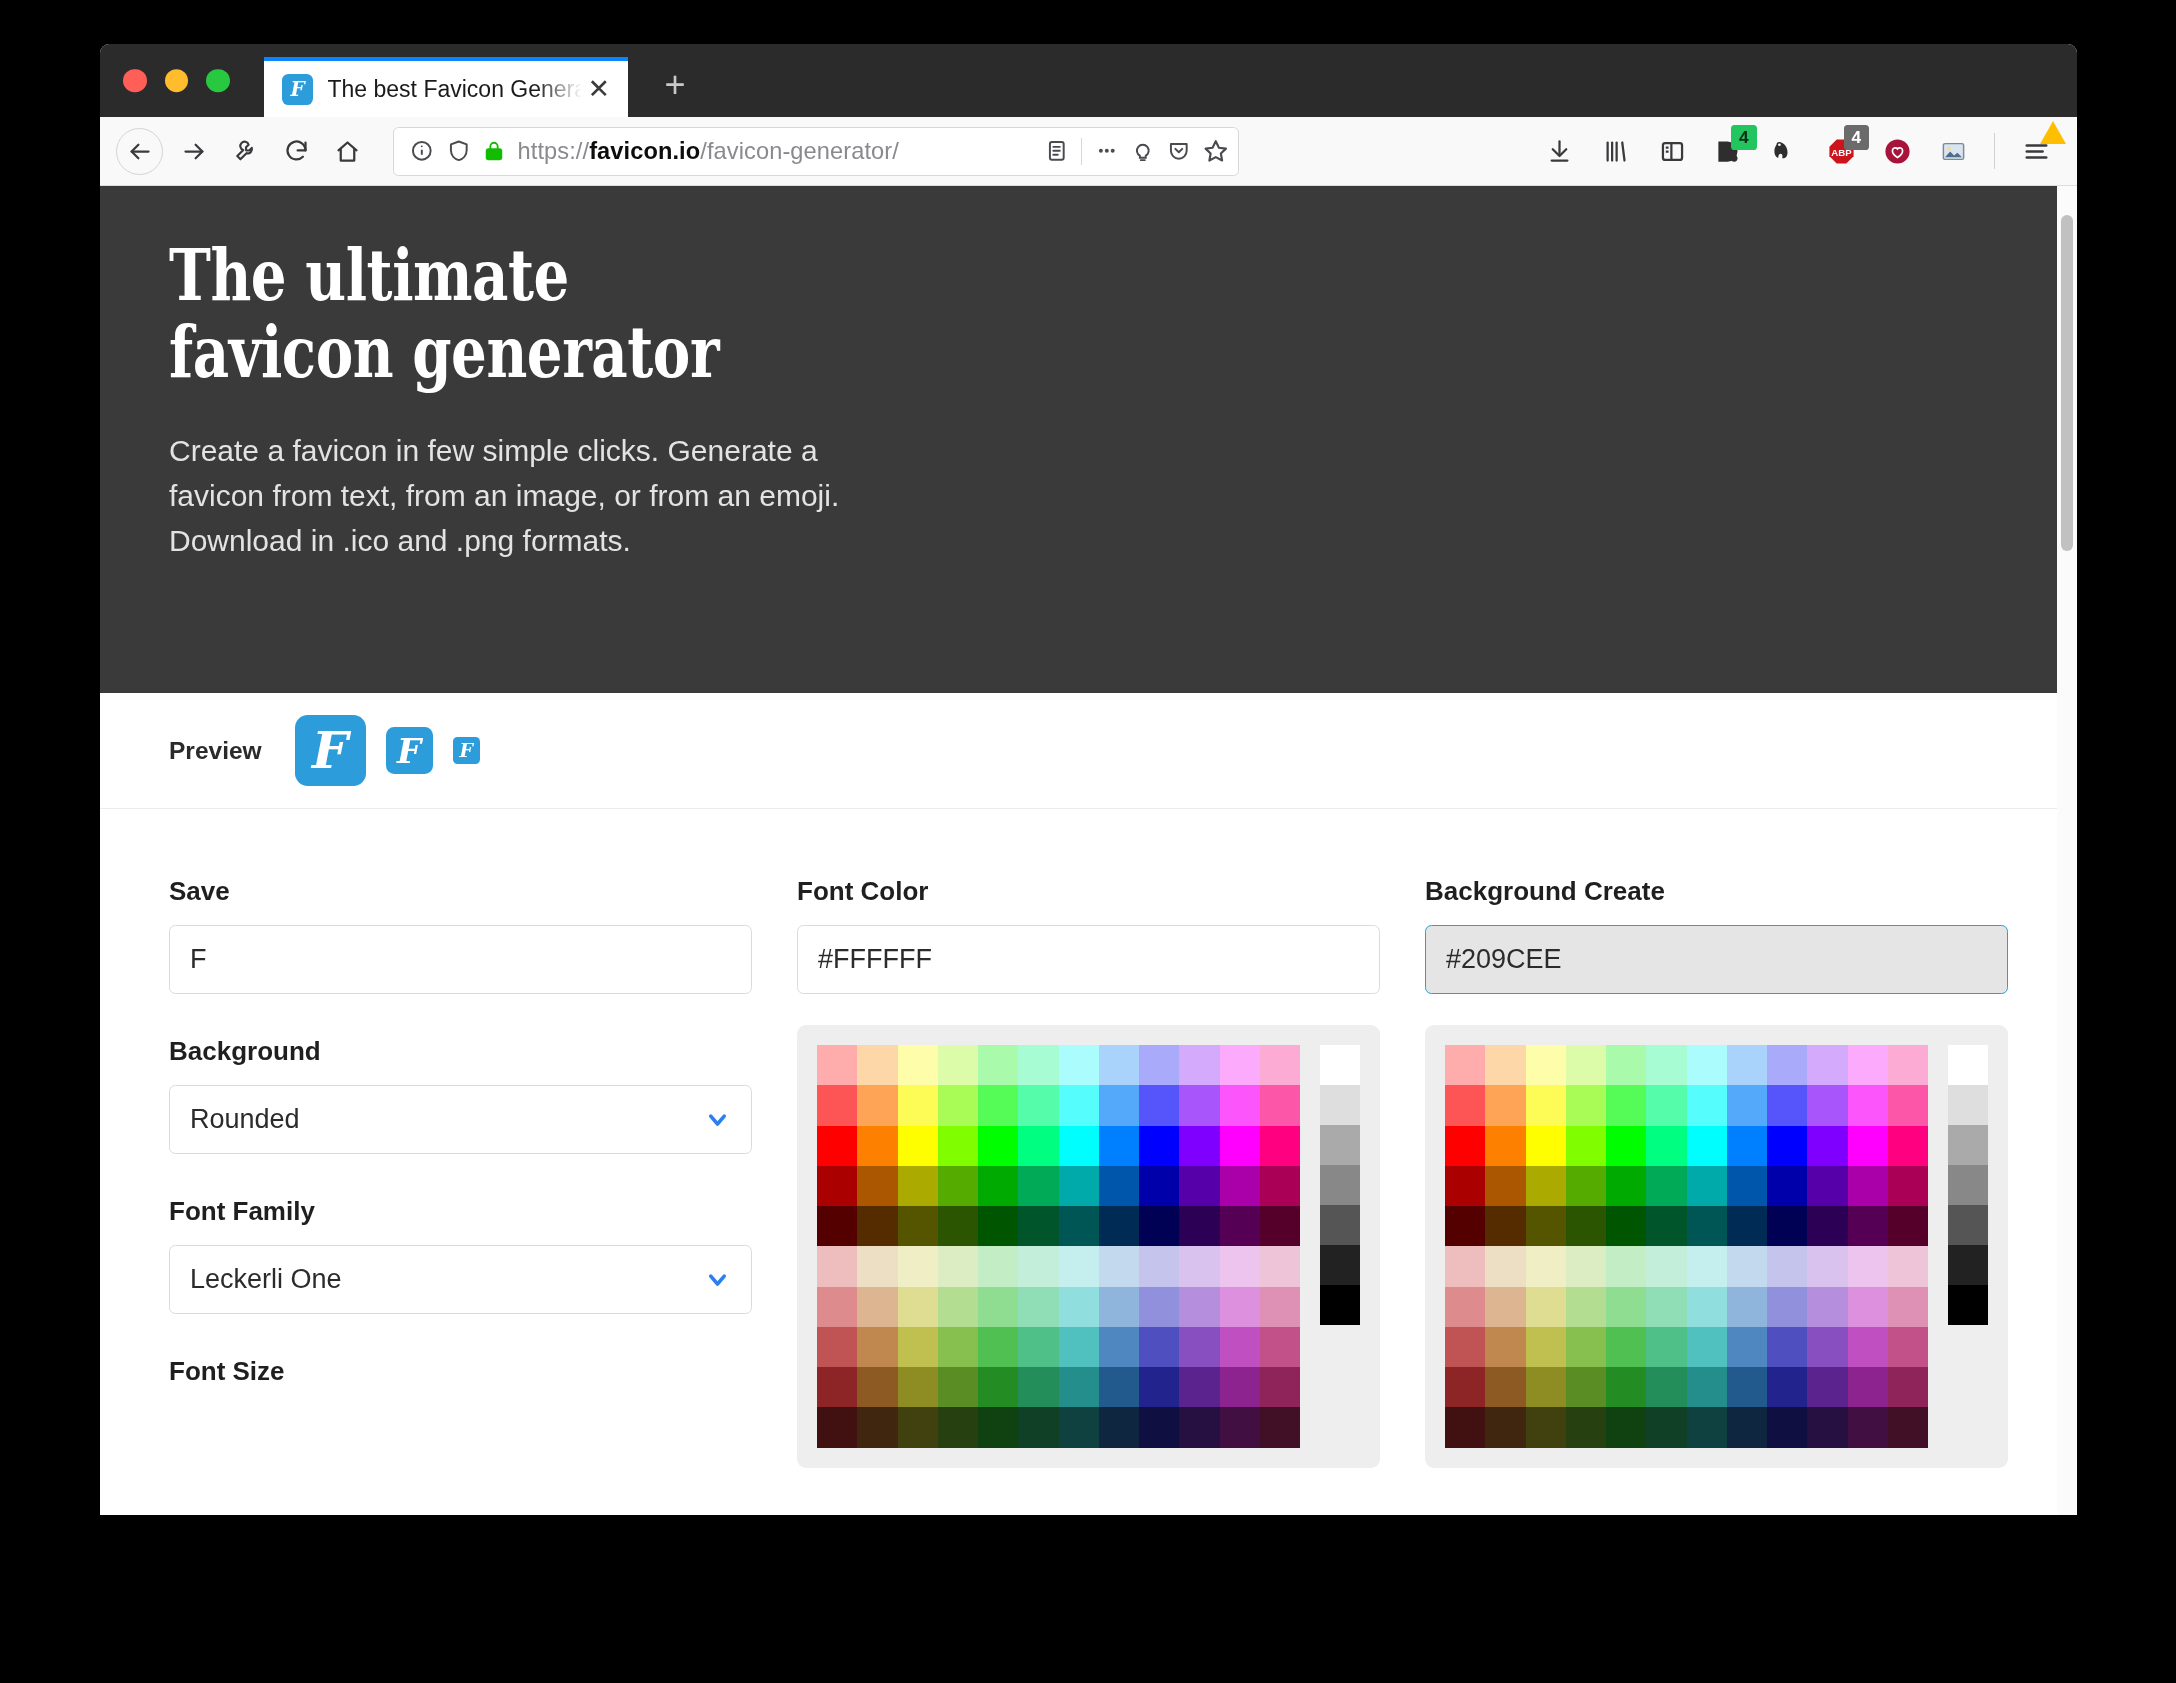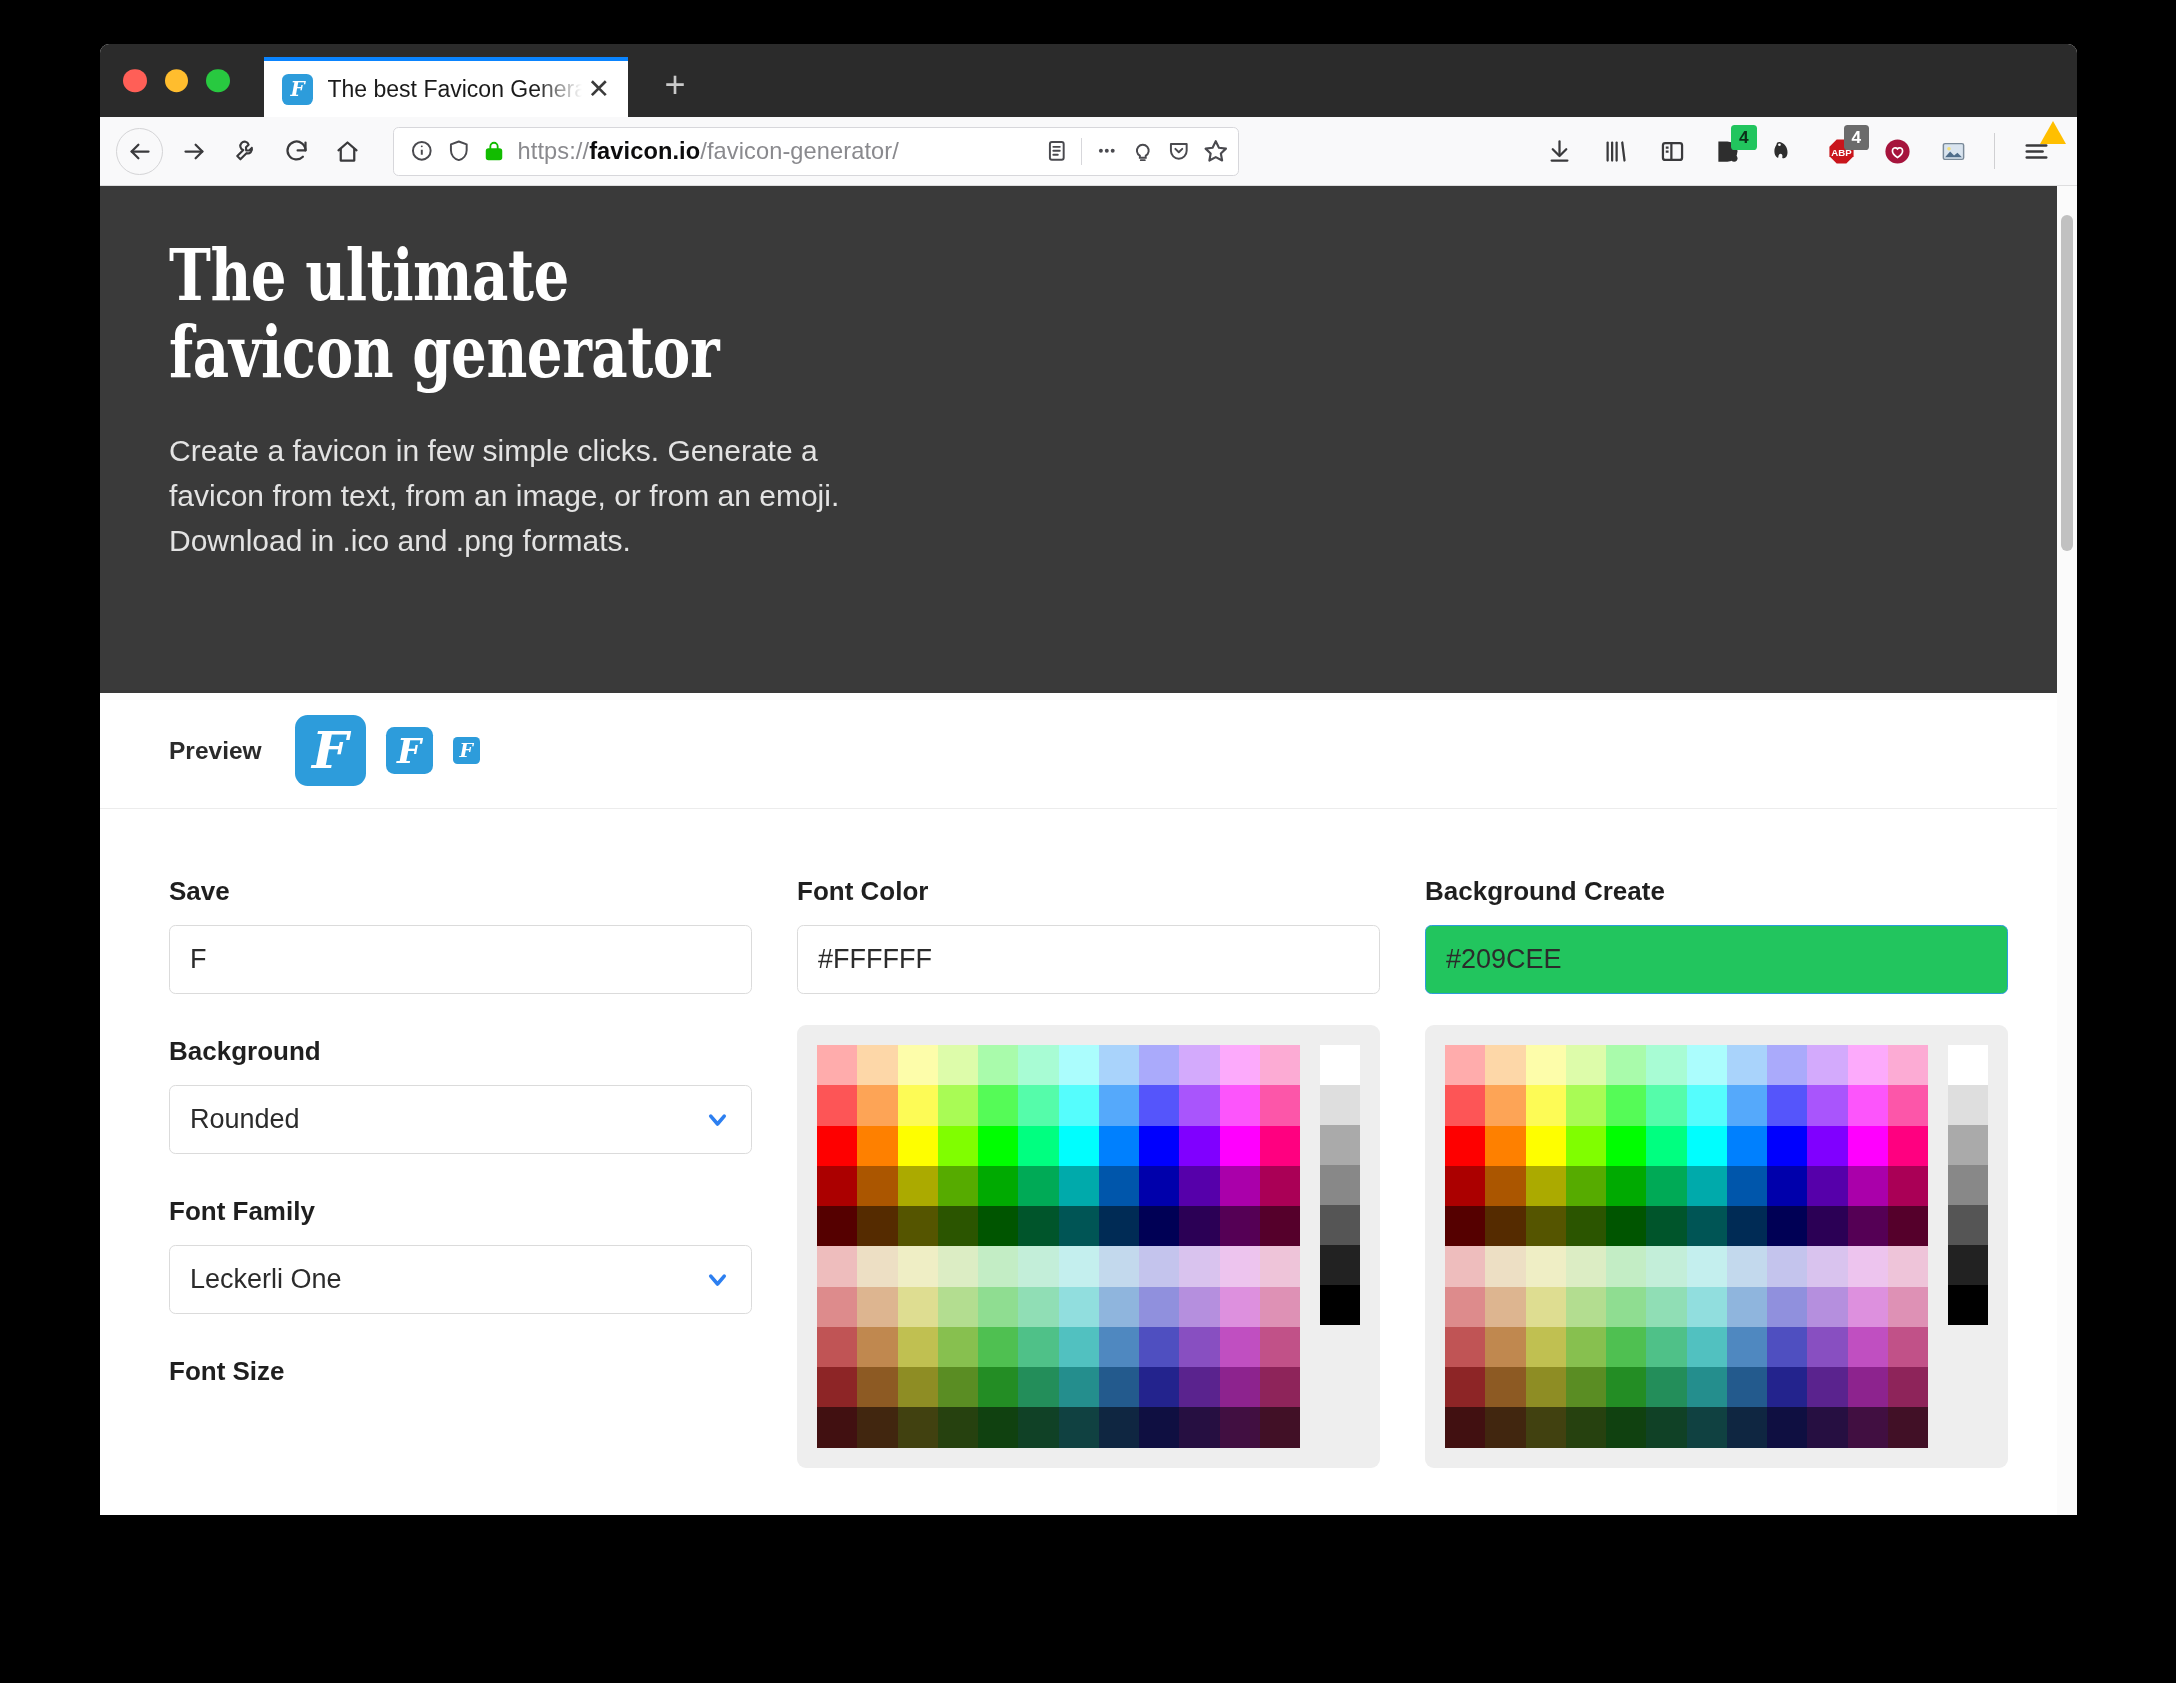--- a/index.html
+++ b/index.html
@@ -593,21 +593,21 @@
               <i style="background: rgb(136, 136, 136);"></i>
               <i style="background: rgb(85, 85, 85);"></i>
               <i style="background: rgb(34, 34, 34);"></i>
               <i style="background: rgb(0, 0, 0);"></i>
             </div>
         </div>
       </div>
 
       <div class="col">
         <label class="field-label">Background Create</label>
-        <div class="input filled" id="bgcolor-input" style="background: #22c55e;">#209CEE</div>
+        <div class="input filled" id="bgcolor-input" style="background: #e5e5e5;">#209CEE</div>
         <div class="picker">
           <div class="swatch-grid" id="grid-bg">
               <i style="background: rgb(255, 172, 172);"></i>
               <i style="background: rgb(253, 215, 168);"></i>
               <i style="background: rgb(253, 253, 170);"></i>
               <i style="background: rgb(221, 252, 170);"></i>
               <i style="background: rgb(169, 251, 171);"></i>
               <i style="background: rgb(168, 252, 212);"></i>
               <i style="background: rgb(171, 253, 253);"></i>
               <i style="background: rgb(169, 211, 251);"></i>

